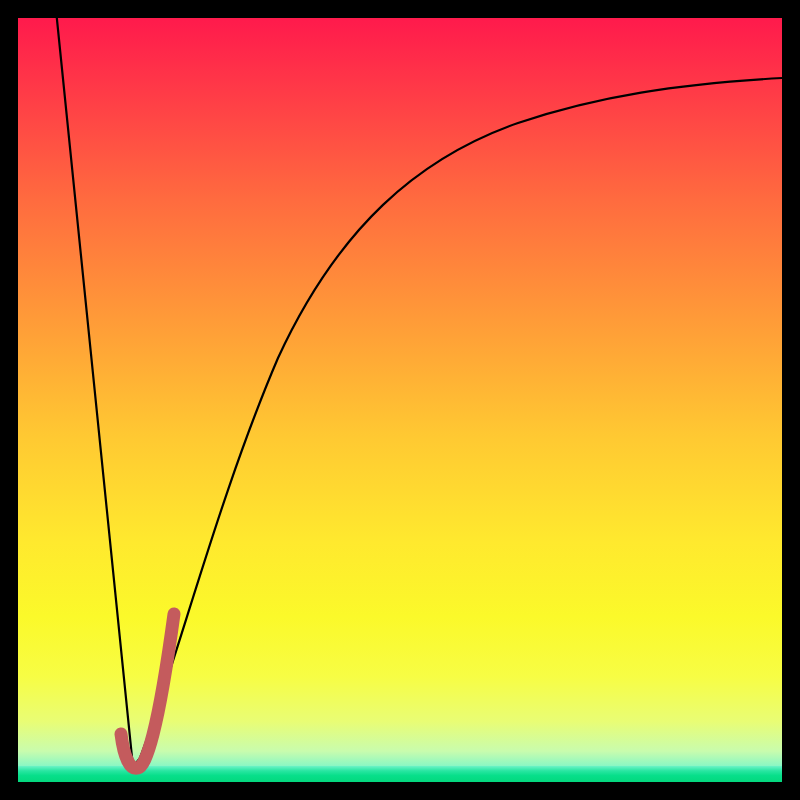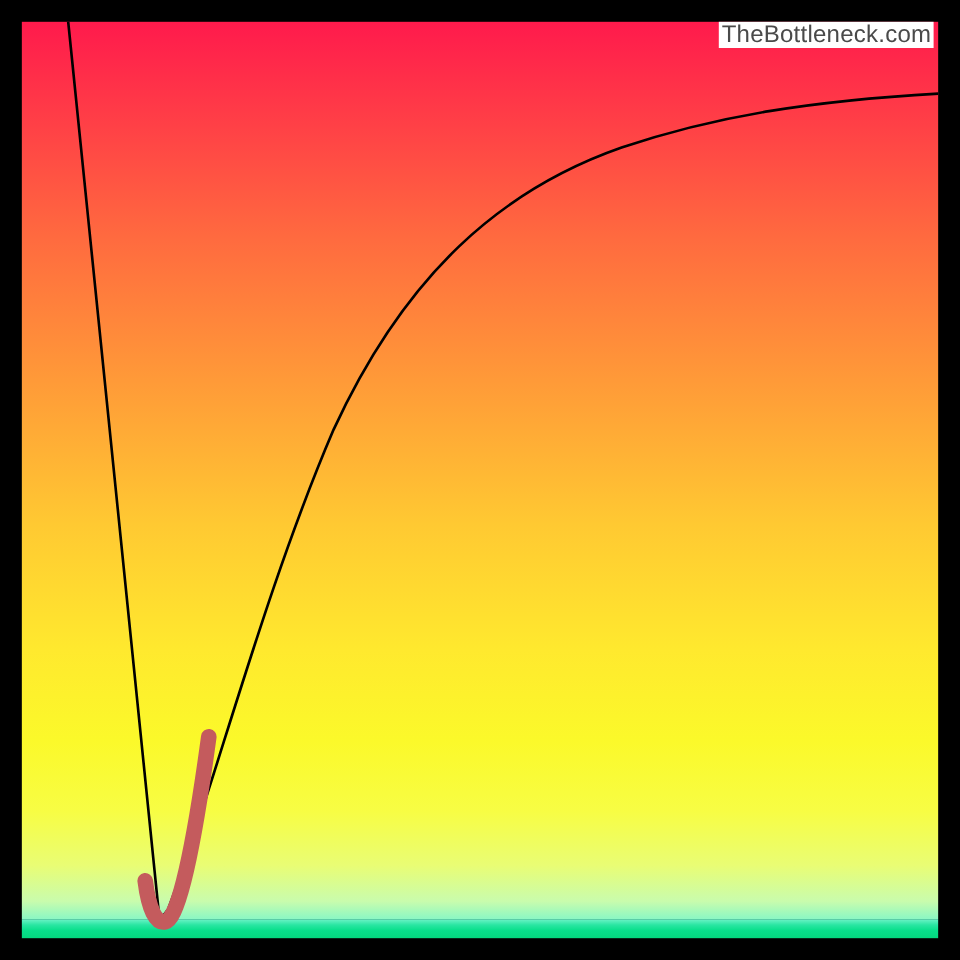--- a/index.html
+++ b/index.html
@@ -106,17 +106,14 @@
                L 122 740
                C 160 640, 200 480, 260 340
                C 320 210, 400 140, 500 105
                C 580 78, 660 66, 764 60" fill="none" stroke="#000000" stroke-width="2.2"></path>
 
       <path d="M 103 716
                C 106 740, 112 752, 120 750
                C 128 748, 140 714, 156 596" fill="none" stroke="#c45b5d" stroke-width="13" stroke-linecap="round" stroke-linejoin="round"></path>
     </svg>
 
-    <div class="watermark-bar">
-      <span class="watermark-text">TheBottleneck.com</span>
-    </div>
   </div>
 </div>
 
 </body></html>

